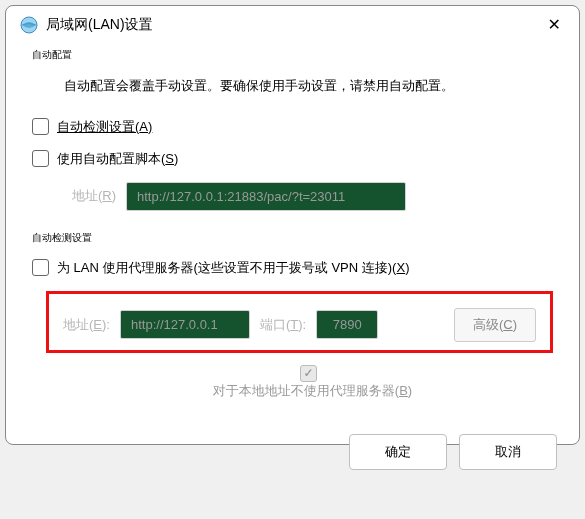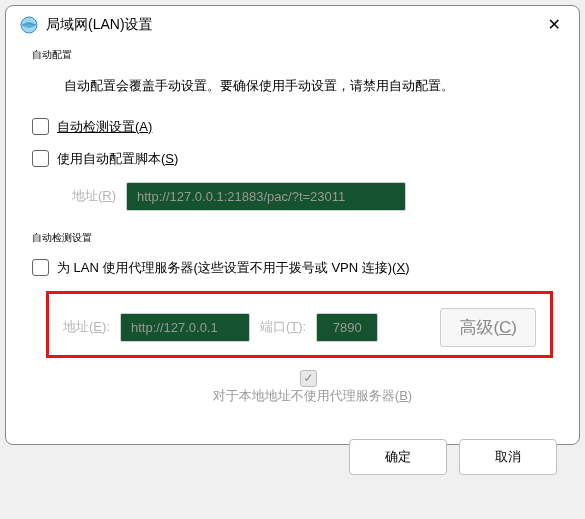--- a/index.html
+++ b/index.html
@@ -133,21 +133,21 @@
     .proxy-label {
       font-size: 13px;
       color: #b5b5b5;
     }
     .textfield.addr { width: 130px; }
     .textfield.port { width: 62px; text-align: center; }
     .adv-btn {
       border: 1px solid #ccc;
       background: #f7f7f7;
       padding: 7px 18px;
-      font-size: 17px;
+      font-size: 13px;
       color: #888;
       border-radius: 3px;
       cursor: pointer;
       margin-left: auto;
     }
     .footer {
       display: flex;
       justify-content: flex-end;
       gap: 12px;
       padding: 14px 22px 18px 22px;

